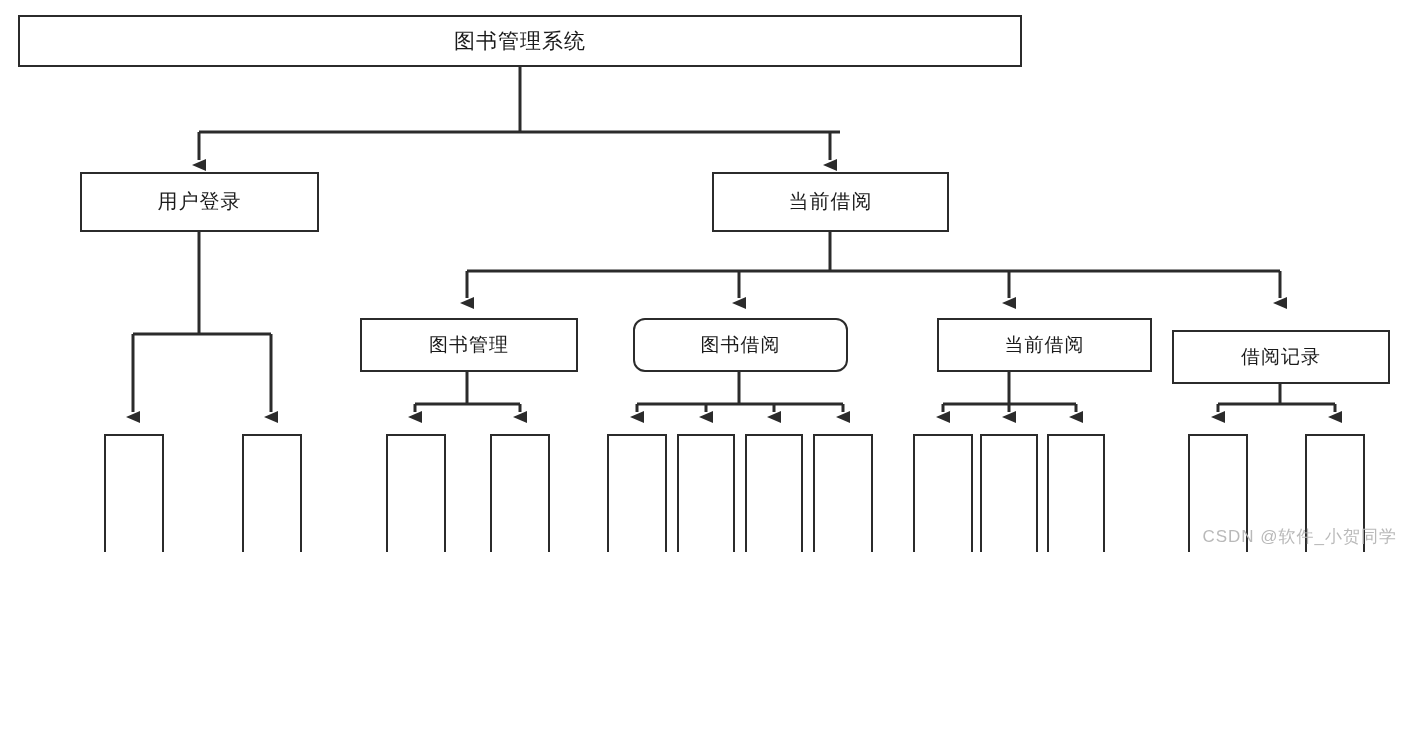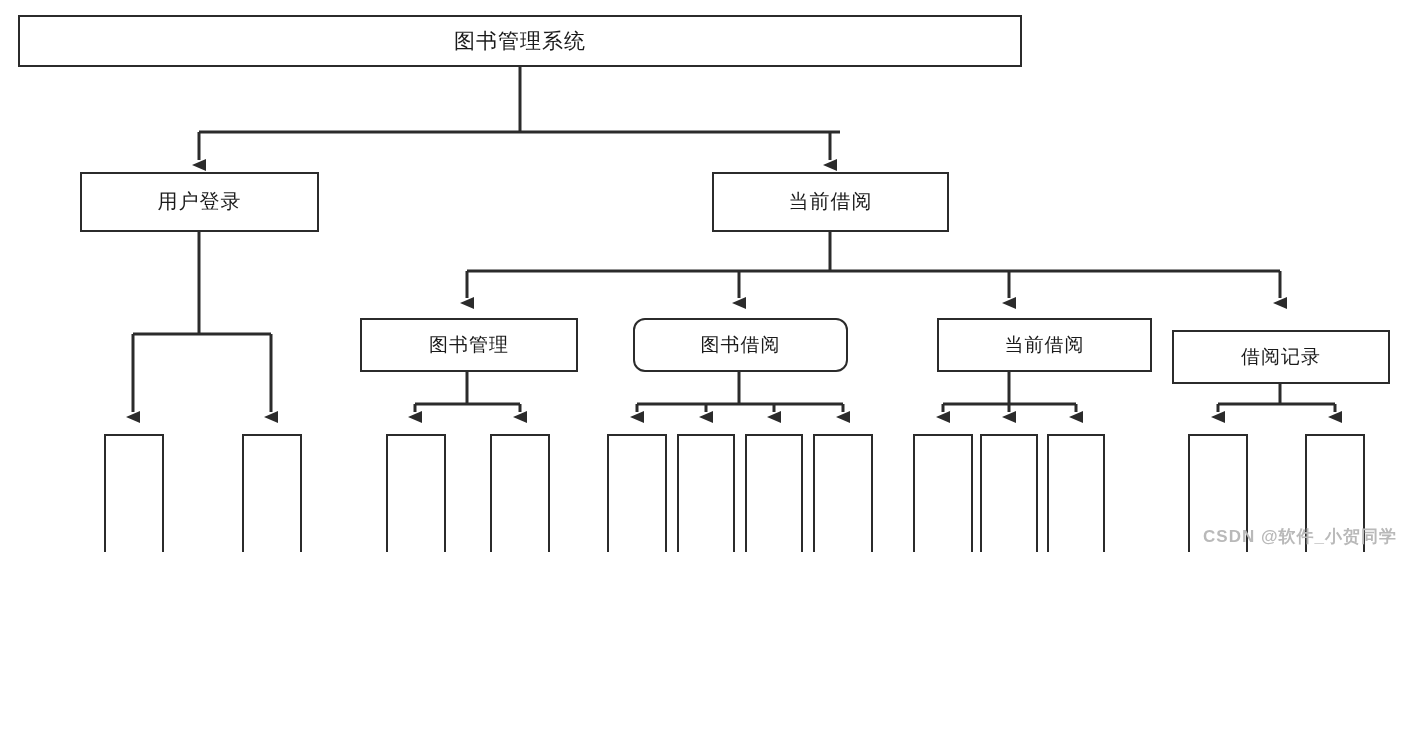--- a/index.html
+++ b/index.html
@@ -64,21 +64,20 @@
   }
   .watermark {
     position: absolute;
     right: 8px;
     bottom: 4px;
     font-size: 17px;
     color: #b9b9b9;
     letter-spacing: 1px;
     white-space: nowrap;
     z-index: 5;
-    font-weight: bold;
   }
 </style>
 </head>
 <body>
 
 <div id="canvas">
 
   <svg class="wires" viewBox="0 0 1405 747">
     <defs>
       <marker id="arrow" markerWidth="12" markerHeight="14" refX="1" refY="7" orient="auto" markerUnits="userSpaceOnUse">

